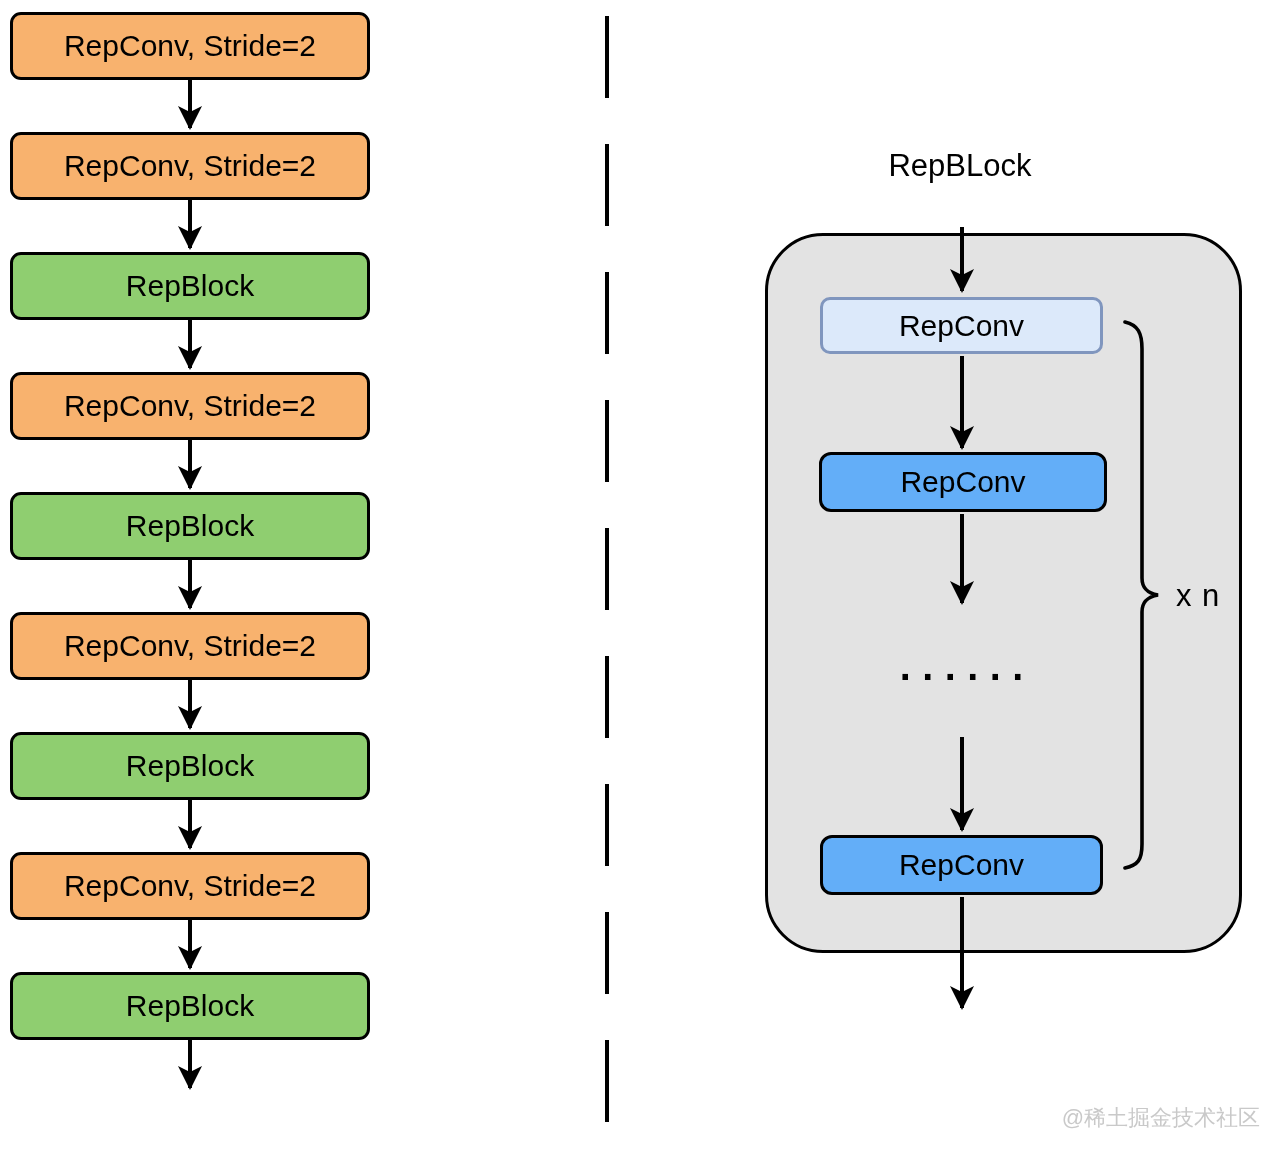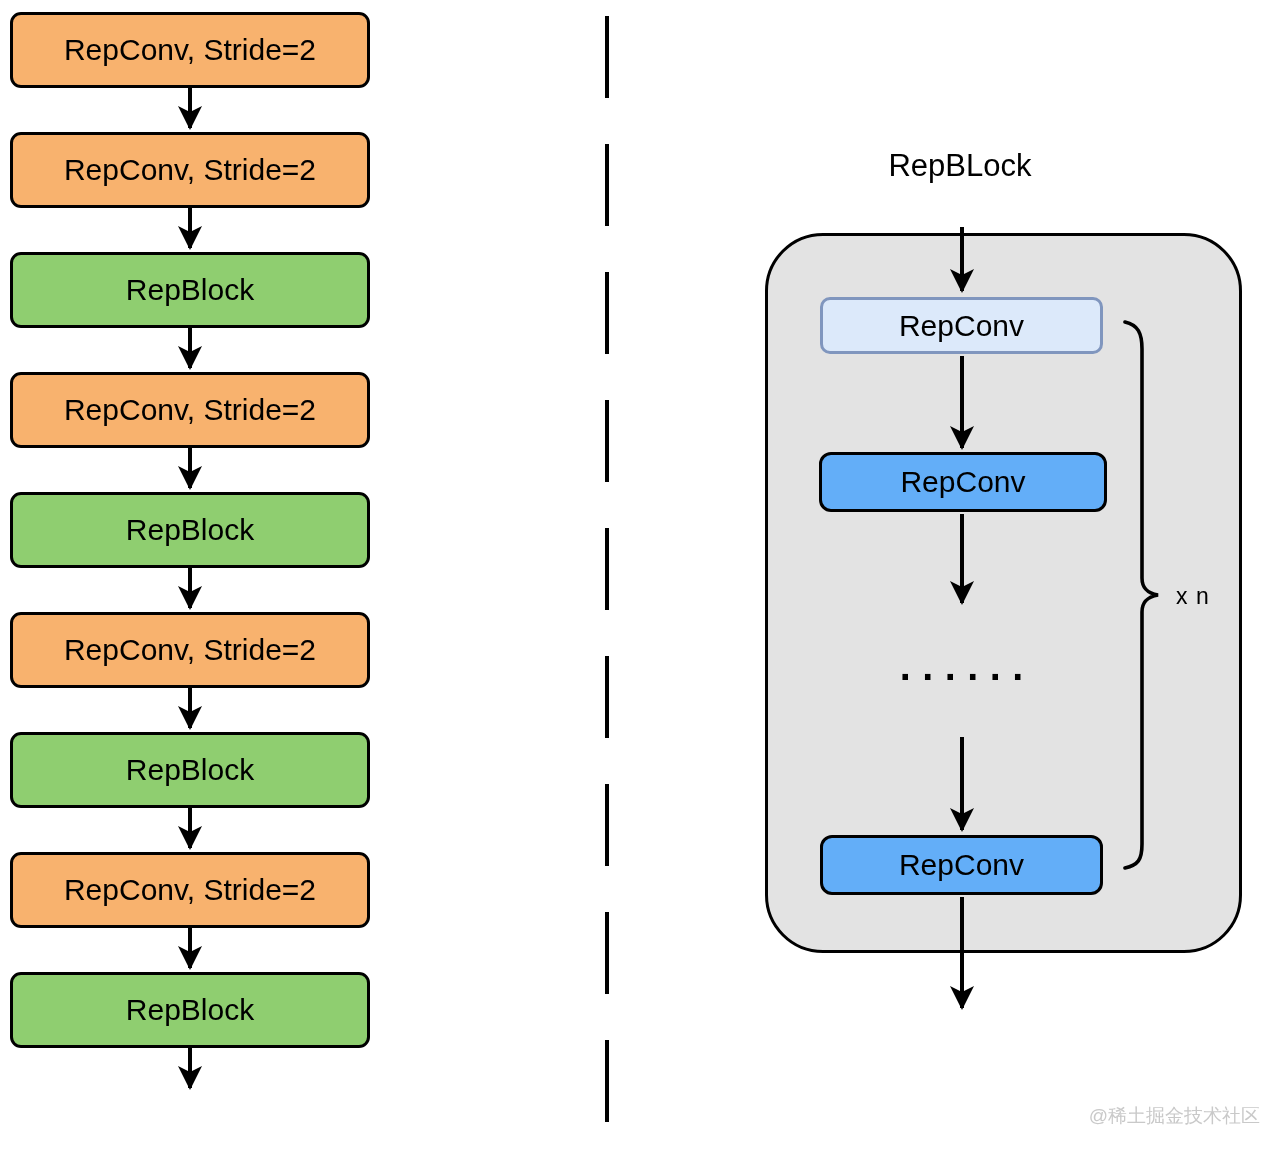--- a/index.html
+++ b/index.html
@@ -6,21 +6,21 @@
   #stage{
     position:relative;width:1287px;height:1155px;background:#ffffff;overflow:hidden;
     font-family:"Liberation Sans", sans-serif;color:#000;
   }
   #overlay{position:absolute;left:0;top:0;width:1287px;height:1155px;z-index:2;}
   .node{
     position:absolute;display:flex;align-items:center;justify-content:center;
     border:3px solid #000;border-radius:11px;box-sizing:border-box;
     font-size:30px;line-height:1;z-index:3;letter-spacing:0px;
   }
-  .left-node{left:10px;width:360px;height:76px;}
+  .left-node{left:10px;width:360px;height:68px;}
   .kind-conv{background:var(--conv-fill,#F8B26E);}
   .kind-block{background:var(--block-fill,#8FCE70);}
   .kind-sppf{background:var(--sppf-fill,#B6DFA2);}
   #detail-container{
     position:absolute;left:765px;top:233px;width:477px;height:720px;
     background:var(--detail-container-fill,#E3E3E3);
     border:3px solid #000;border-radius:58px;box-sizing:border-box;z-index:1;
   }
   #detail-title{
     position:absolute;left:810px;top:146px;width:300px;height:40px;z-index:3;
@@ -40,25 +40,25 @@
     background:var(--detail-conv-fill,#63AEF8);border-radius:12px;
   }
   #detail-ellipsis{
     position:absolute;left:880px;top:648px;width:165px;height:40px;z-index:3;
     display:flex;align-items:center;justify-content:center;
     font-family:"DejaVu Sans Mono", monospace;font-weight:bold;font-size:34px;
     letter-spacing:2px;
   }
   #repeat-label{
     position:absolute;left:1176px;top:577px;width:80px;height:38px;z-index:3;
-    display:flex;align-items:center;font-size:23px;letter-spacing:1px;
+    display:flex;align-items:center;font-size:31px;letter-spacing:1px;
   }
   #watermark{
     position:absolute;left:1020px;top:1103px;width:240px;height:26px;z-index:3;
-    text-align:right;font-size:19px;color:var(--watermark-color,#C9C9C9);
+    text-align:right;font-size:22px;color:var(--watermark-color,#C9C9C9);
   }
 </style>
 </head>
 <body>
 
 <div id="stage">
 
   <div id="detail-container"></div>
 
   <svg id="overlay" width="1287" height="1155" viewBox="0 0 1287 1155">

